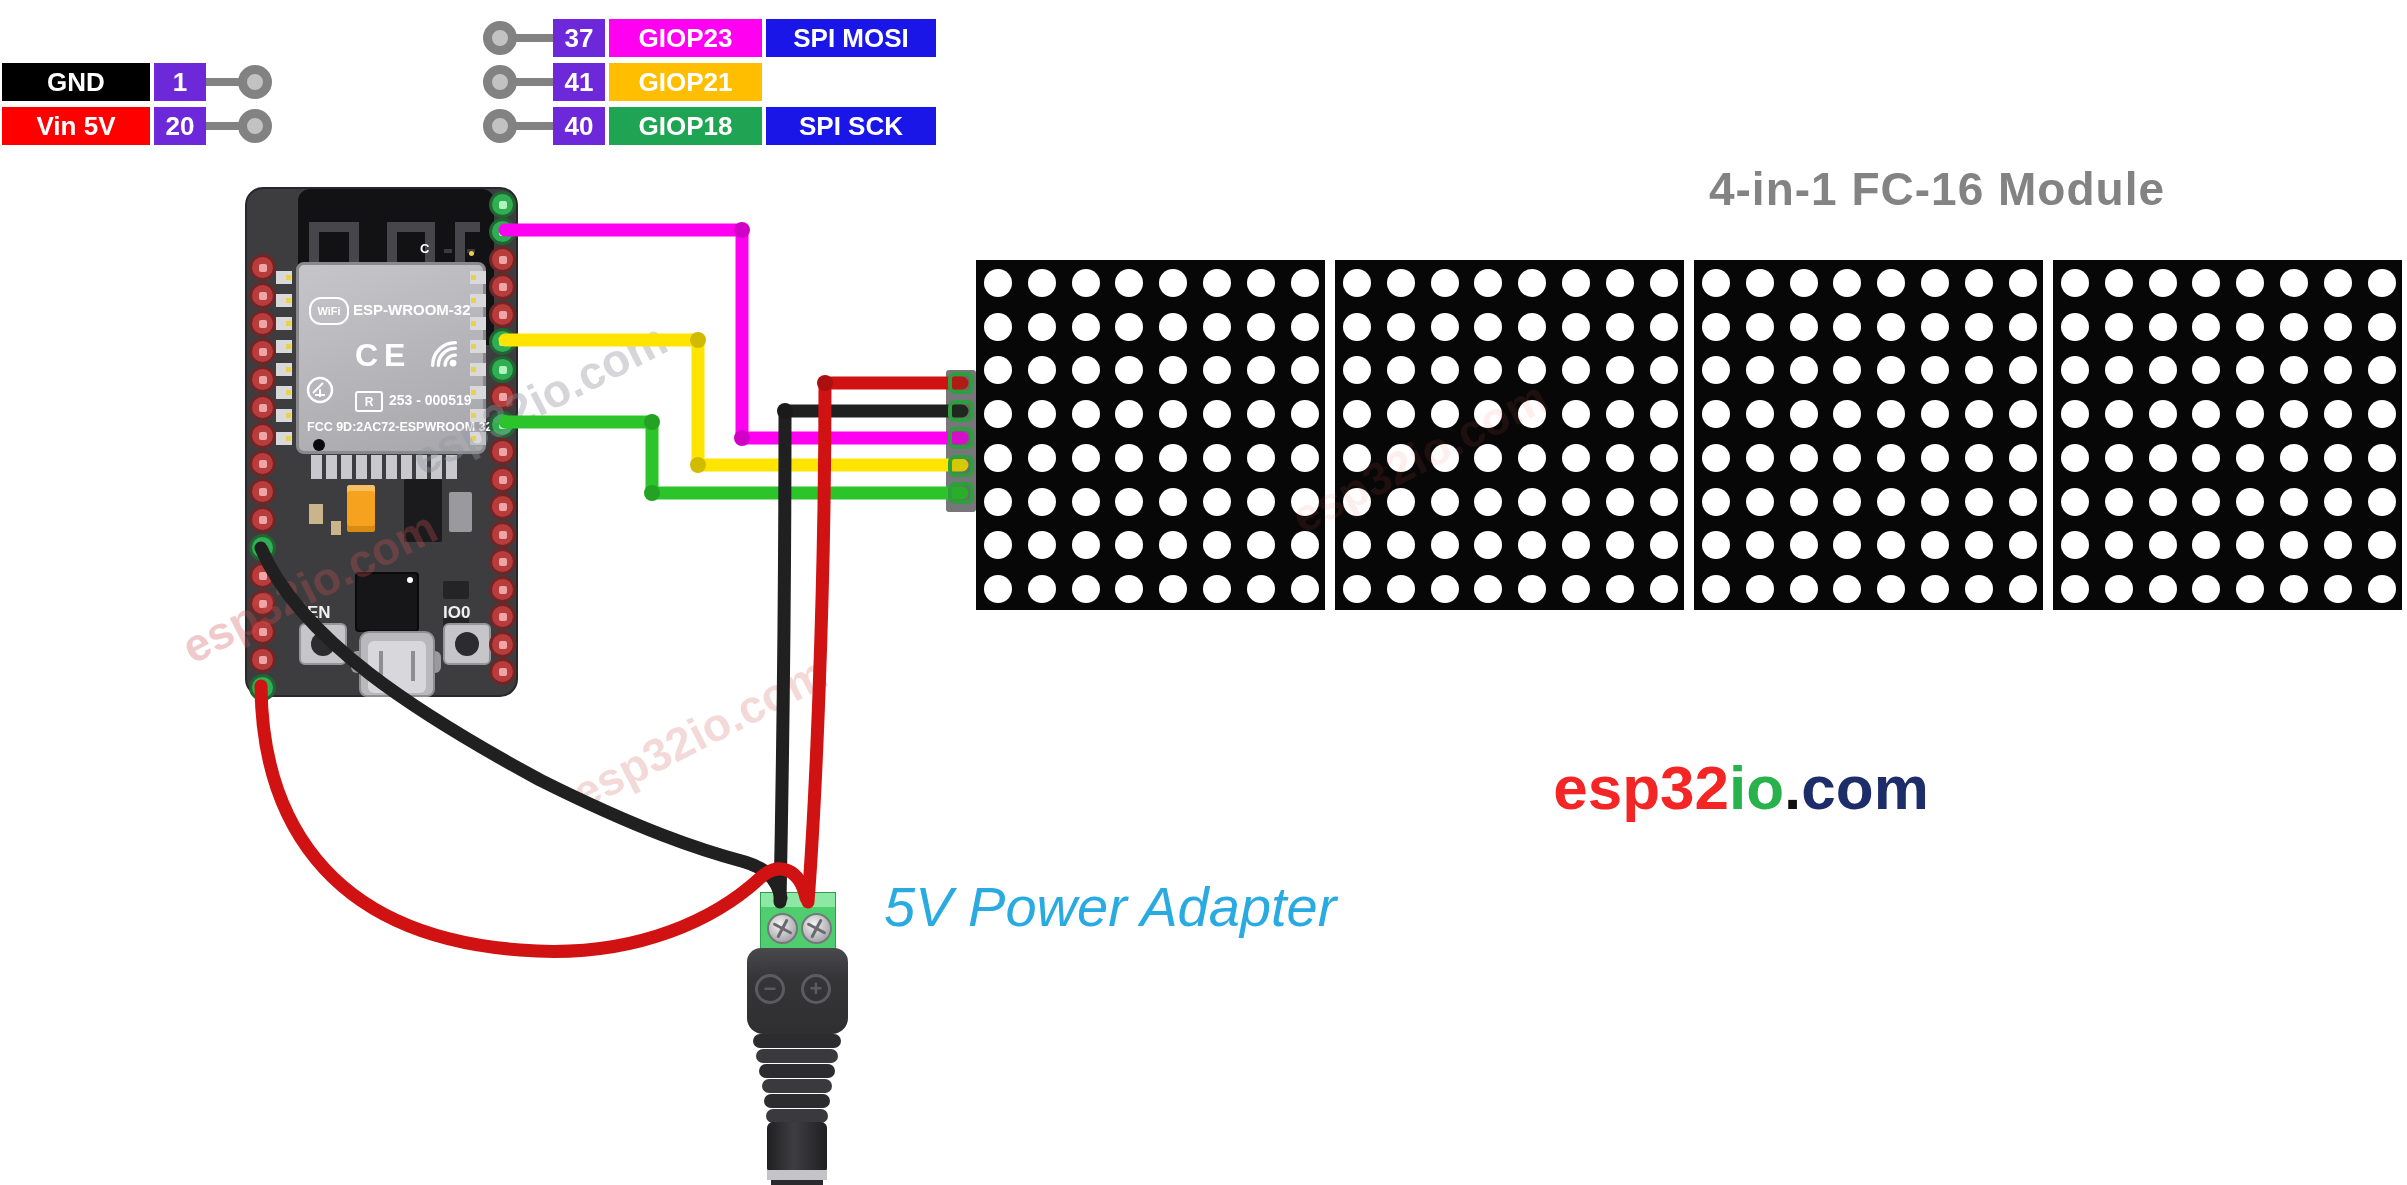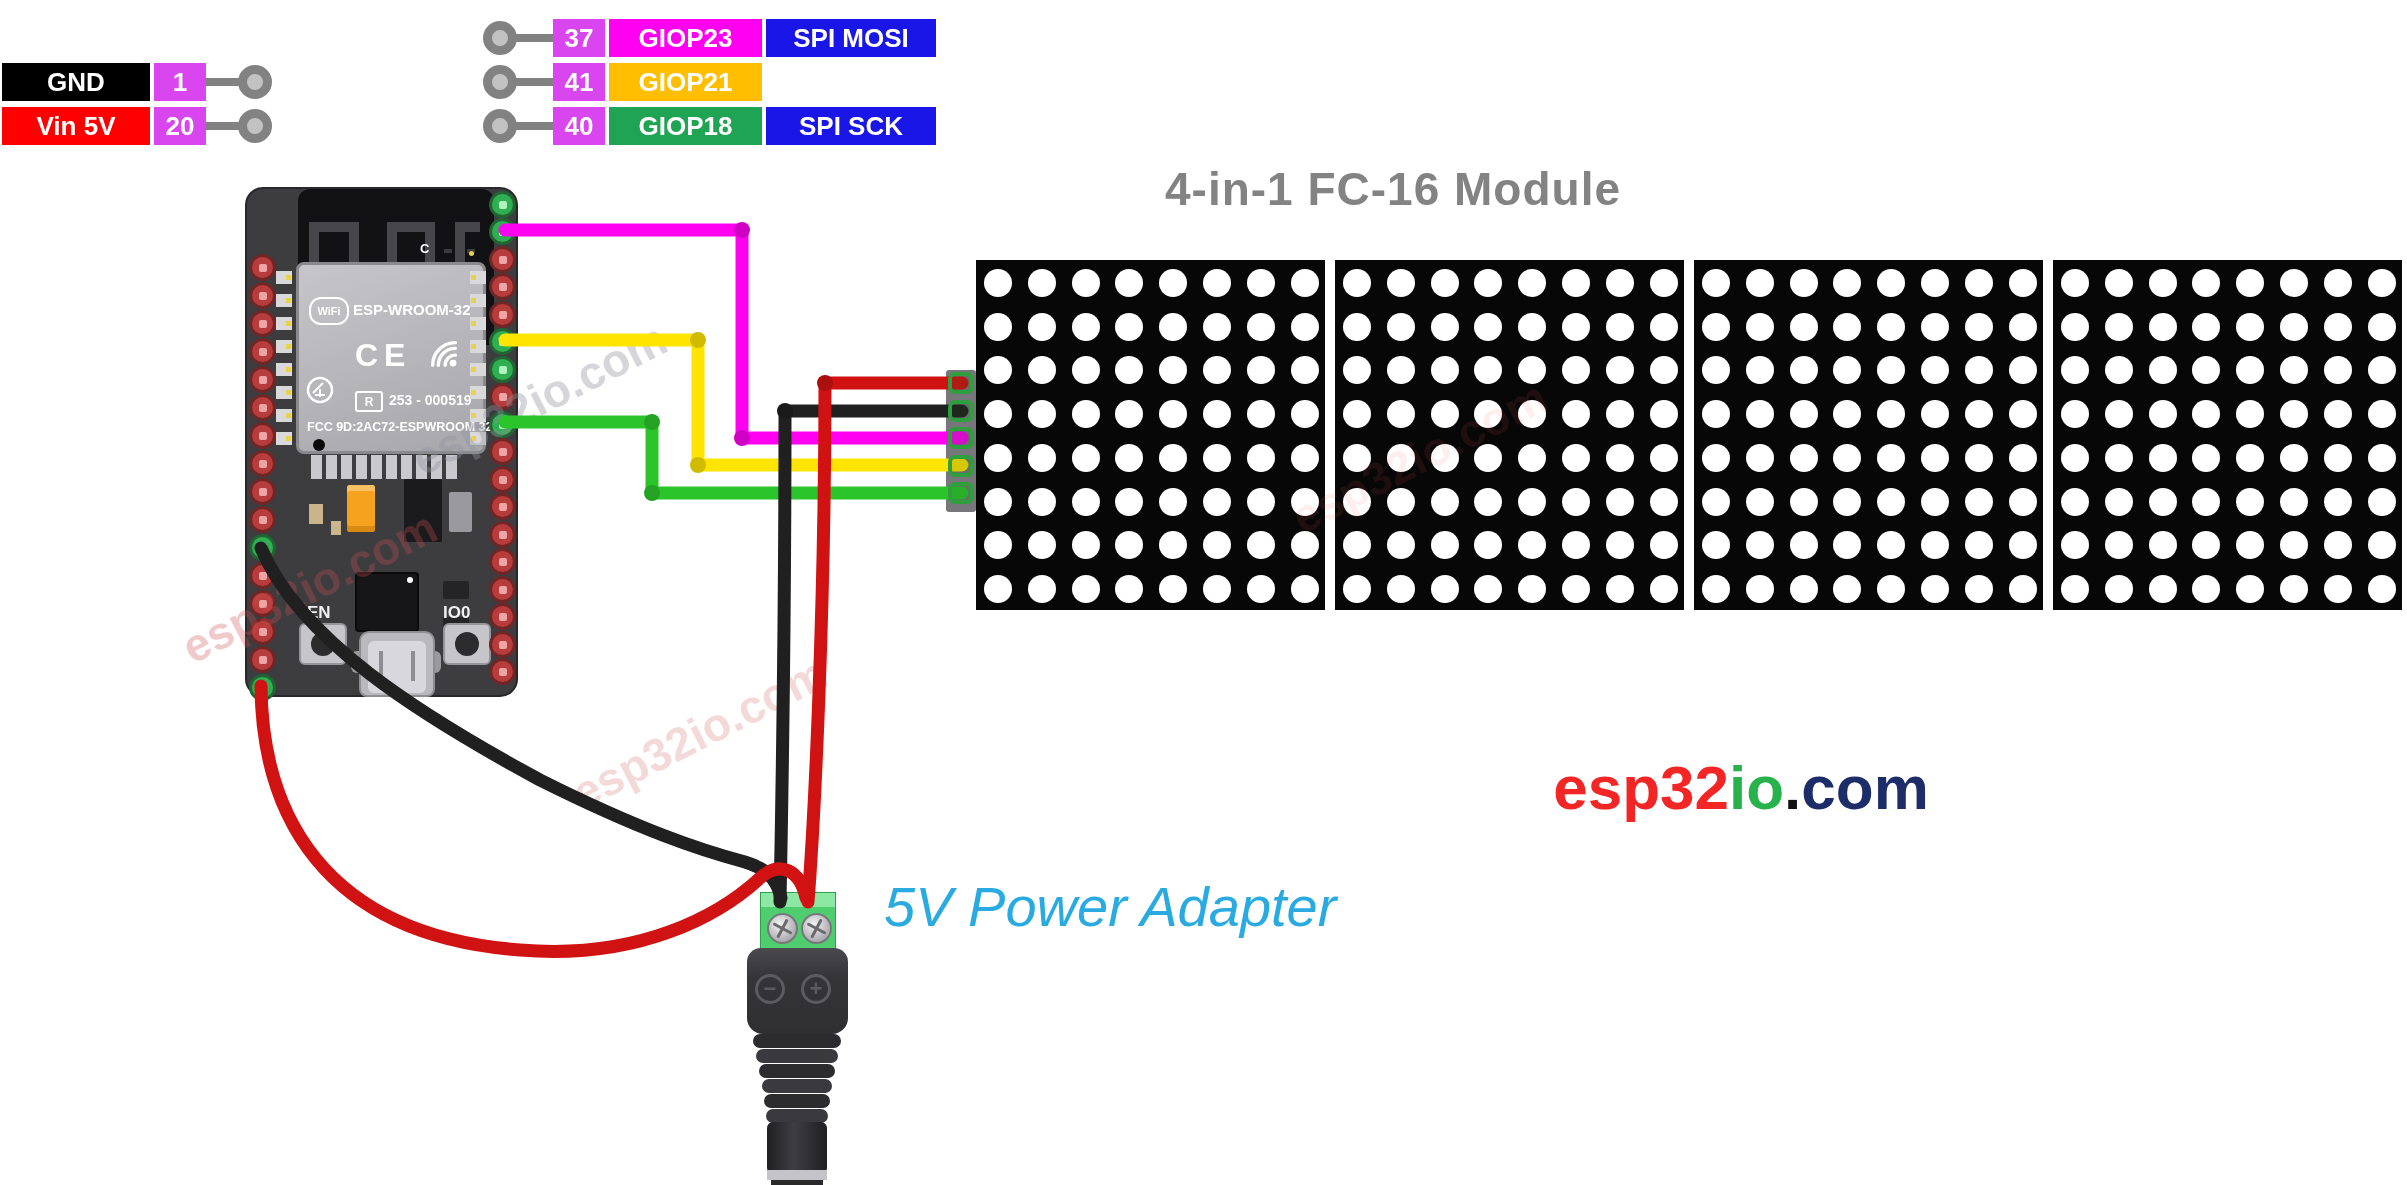--- a/index.html
+++ b/index.html
@@ -4,21 +4,21 @@
 <style>
   html,body{margin:0;padding:0;background:#fff;}
   .stage{position:relative;width:2407px;height:1185px;background:#ffffff;overflow:hidden;
          font-family:"Liberation Sans",sans-serif;}
   .abs{position:absolute;}
   
   .box{position:absolute;height:38px;display:flex;align-items:center;justify-content:center;
        color:#fff;font-weight:bold;font-size:26px;z-index:6;}
   .box.gnd{background:#000000;}
   .box.vin{background:#FF0000;}
-  .box.num{background:#d946ef;}
+  .box.num{background:#6d28d9;}
   .box.gpio0{background:#FF00F0;}
   .box.gpio1{background:#FFBF00;}
   .box.gpio2{background:#1EA452;}
   .box.func{background:#1A16E8;}
   .hline{position:absolute;height:8px;background:#828282;z-index:5;}
   .pincircle{position:absolute;width:34px;height:34px;border-radius:50%;
              border:9px solid #828282;background:#C2C2C2;box-sizing:border-box;z-index:6;}
   
   .board{position:absolute;left:245px;top:187px;width:273px;height:510px;background:#3D3D40;
          border:2px solid #28282B;border-radius:18px;box-sizing:border-box;z-index:1;}
@@ -39,21 +39,21 @@
   .padL::after,.padR::before{content:"";position:absolute;top:4px;width:5px;height:5px;background:#E8D24A;}
   .padL::after{right:1px;} .padR::before{left:1px;}
   .btn{position:absolute;width:48px;height:42px;background:#C6C6CA;border:2px solid #96969A;
        border-radius:6px;box-sizing:border-box;}
   .btn::after{content:"";position:absolute;left:10px;top:7px;width:24px;height:24px;border-radius:50%;
               background:#2C2C2F;}
   .btnlbl{position:absolute;color:#F0F0F0;font-weight:bold;font-size:17px;}
   
   .panel{position:absolute;top:260px;width:349px;height:350px;background:#070707;z-index:1;}
   .dot{position:absolute;width:28px;height:28px;border-radius:50%;background:#FFFFFF;}
-  .mtitle{position:absolute;left:1165px;top:162px;width:1000px;text-align:left;
+  .mtitle{position:absolute;left:1165px;top:162px;width:1000px;text-align:right;
           font-size:46px;font-weight:bold;color:#838383;letter-spacing:1px;z-index:6;}
   .connector{position:absolute;left:946px;top:370px;width:30px;height:142px;background:#77777B;
              border-radius:3px;z-index:1;}
   .slot{position:absolute;left:948px;width:26px;height:22px;border:4px solid #2E9E3E;border-radius:7px;
         box-sizing:border-box;background:rgba(30,70,30,.18);z-index:4;}
   
   .terminal{position:absolute;left:760px;top:892px;width:76px;height:58px;border:1px solid #2F9E4F;
             background:linear-gradient(#8CE8A4 0 14px,#4FCE70 14px);box-sizing:border-box;z-index:2;}
   .screw{position:absolute;width:31px;height:31px;border-radius:50%;z-index:5;
          background:radial-gradient(circle at 40% 35%,#F4F4F4,#BCBCC0 55%,#8E8E92);

